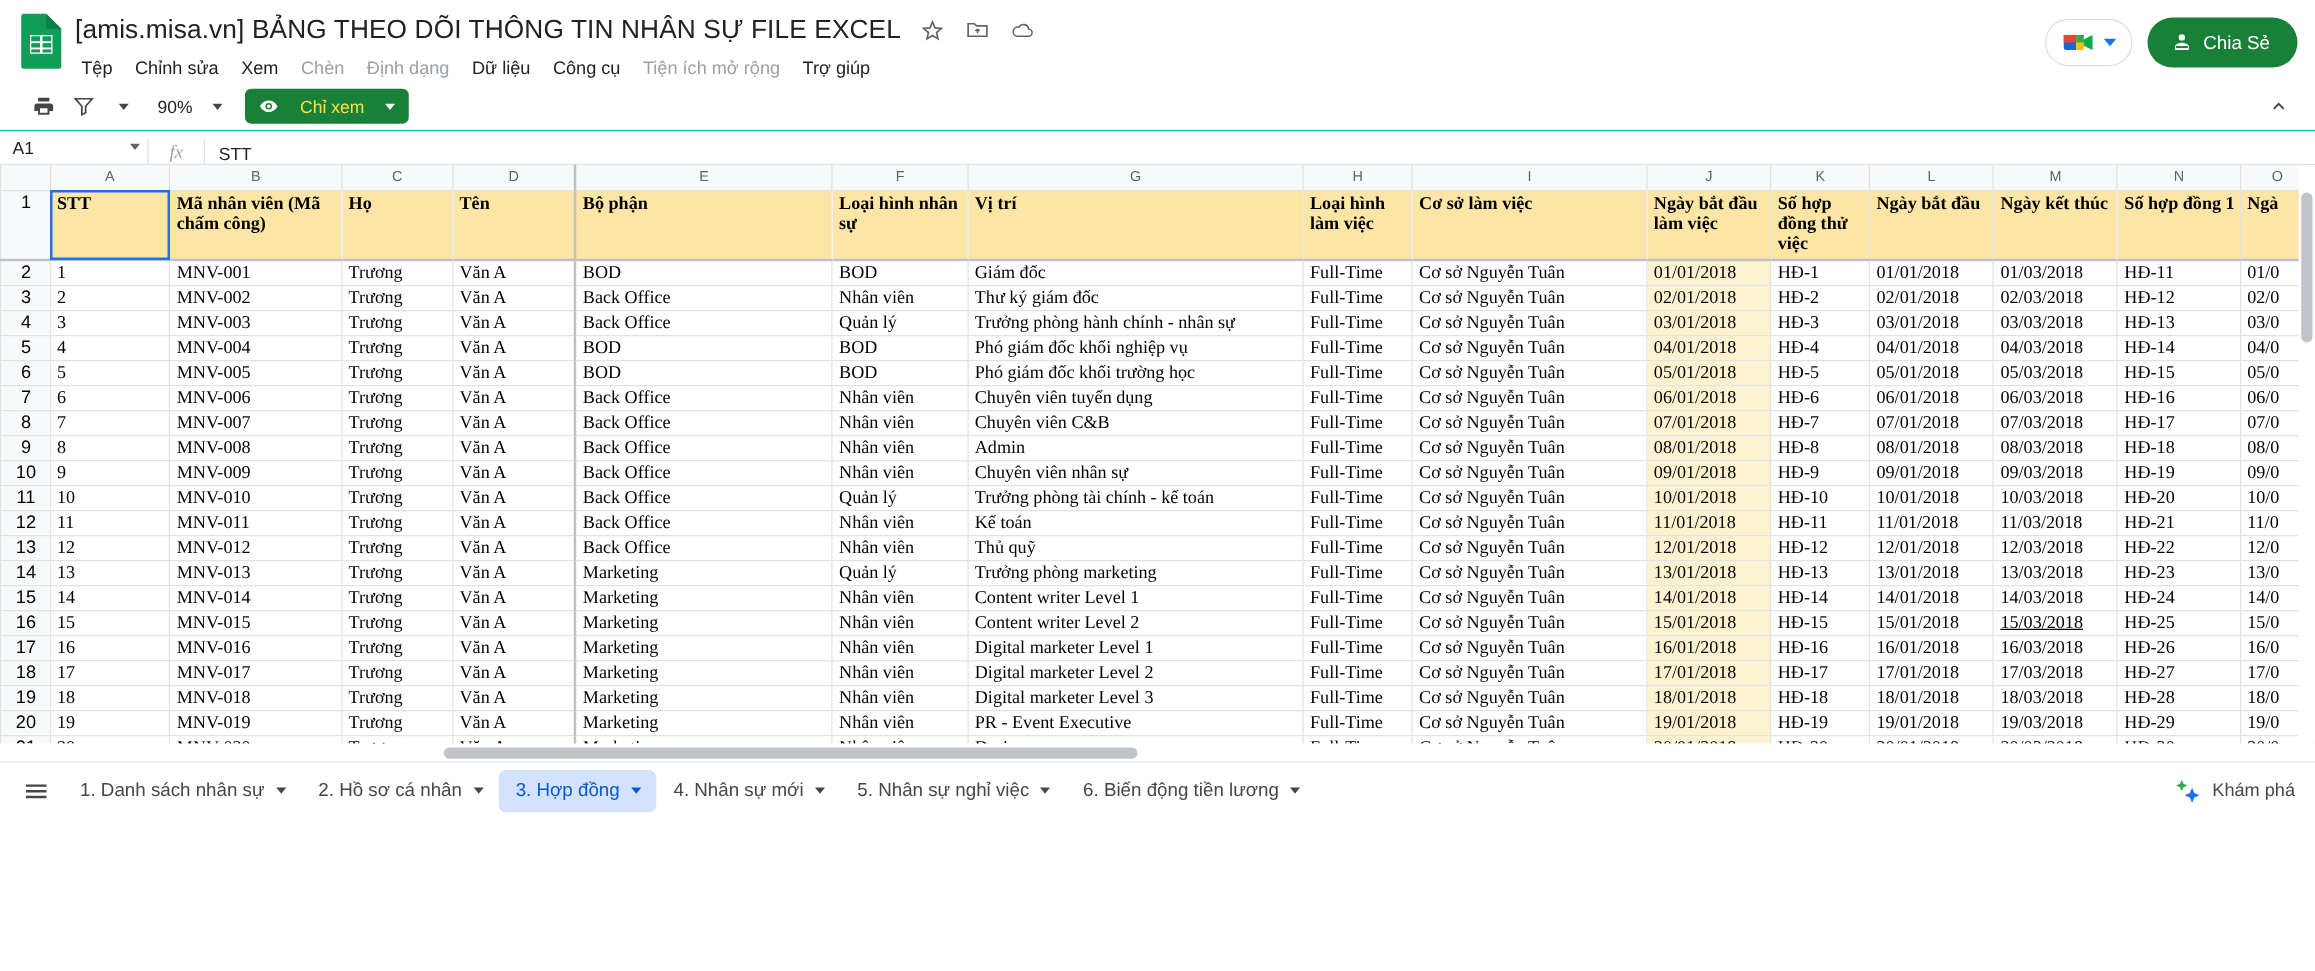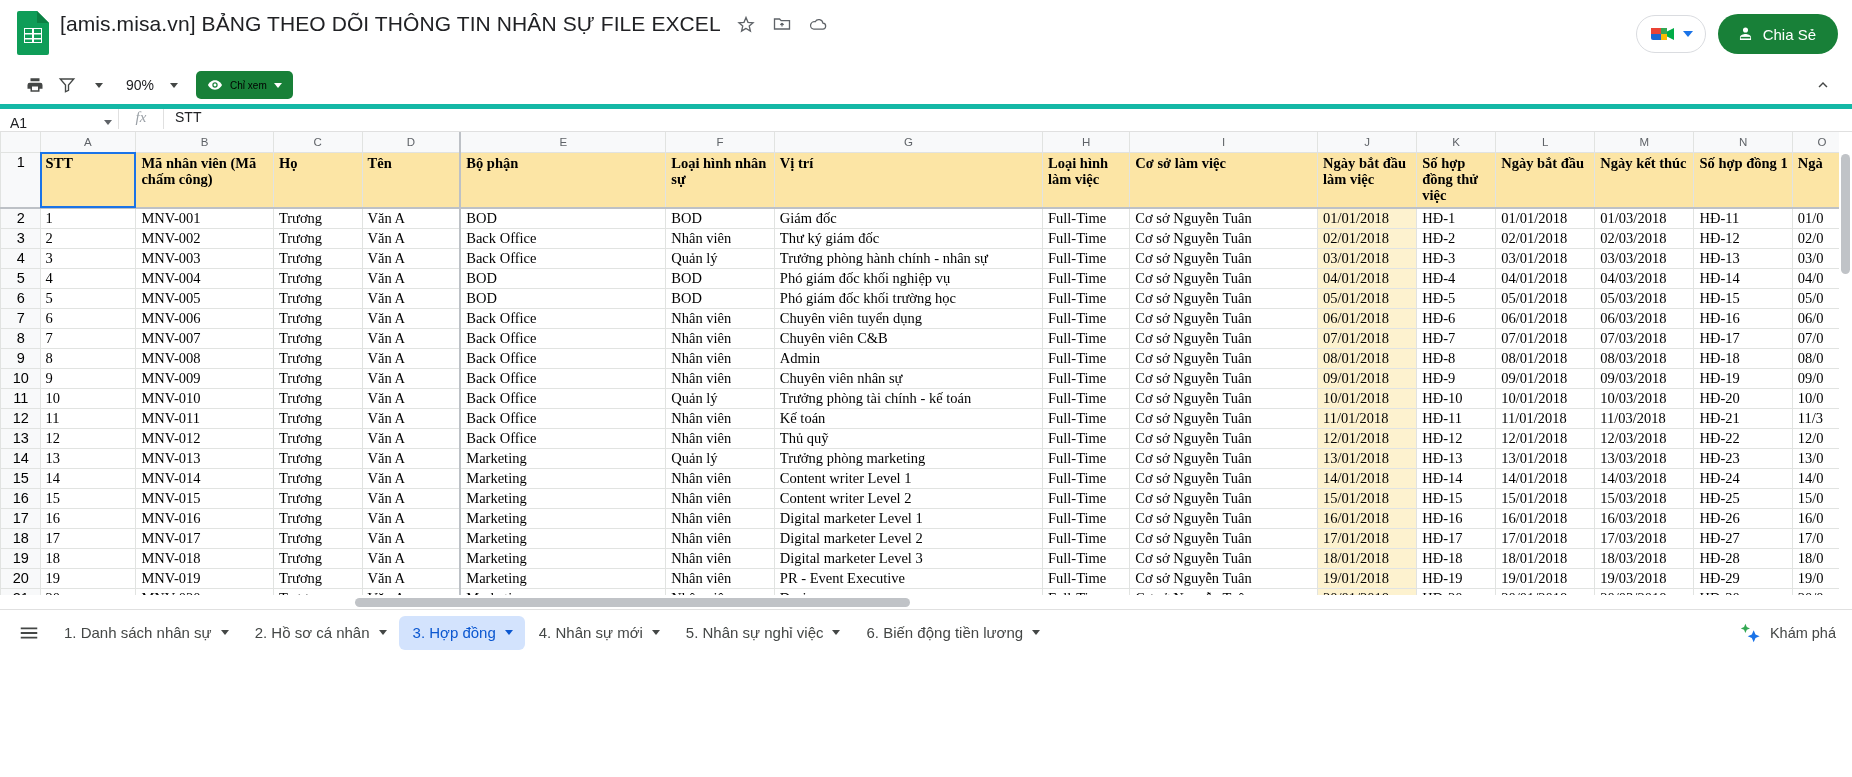--- a/index.html
+++ b/index.html
@@ -46,32 +46,32 @@
   .toolbar { display:flex; align-items:center; height: 38px; padding: 0 14px; position: relative; }
   .tb-inner { display:flex; align-items:center; gap: 2px; height: 36px;
               border-radius: 20px; padding: 0 6px; justify-content: center; }
   .tb-btn { width: 30px; height: 30px; display:flex; align-items:center; justify-content:center;
             border-radius: 4px; cursor:pointer; }
   .tb-btn svg { width: 18px; height: 18px; fill: #444746; }
   .caret { width:0;height:0;border-left:4px solid transparent;border-right:4px solid transparent;
            border-top:5px solid #444746; }
   .zoom-box { display:flex; align-items:center; gap: 16px; padding: 0 6px 0 10px;
               font-size: 14px; color:#202124; cursor:pointer; }
-  .viewonly { display:flex; align-items:center; gap: 7px; background:#188038; color:#000000;
-              border-radius: 5px; height: 28px; padding: 0 11px; font-size: 10px; margin-left: 10px;
+  .viewonly { display:flex; align-items:center; gap: 17px; background:#188038; color:#fde047;
+              border-radius: 5px; height: 28px; padding: 0 11px; font-size: 14px; margin-left: 10px;
               cursor:pointer; font-weight: 500; }
   .viewonly svg { width: 16px; height: 16px; fill:#fff; }
   .viewonly .caret { border-top-color:#fff; }
   .collapse-btn { position:absolute; right: 14px; top: 4px; width:30px;height:30px;
                   display:flex;align-items:center;justify-content:center;cursor:pointer; }
   .collapse-btn svg { width:18px;height:18px;fill:#444746; }
 
   
-  .formulabar { display:flex; align-items:flex-start; height: 28px;
-                border-top: 5px solid #14b8a6; border-bottom: 1px solid #e0e0e0; background:#fff; }
+  .formulabar { display:flex; align-items:flex-end; height: 28px;
+                border-top: 1px solid #14b8a6; border-bottom: 1px solid #e0e0e0; background:#fff; }
   .namebox { width: 118px; height: 27px; display:flex; align-items:center; justify-content:space-between;
              padding: 0 6px 0 10px; font-size: 14px; color:#202124; }
   .namebox .caret { border-top-color:#5f6368; }
   .fb-sep { width: 1px; height: 20px; background:#e0e0e0; }
   .fx { width: 44px; text-align:center; font-size: 15px; color:#9aa0a6; font-style: italic;
         font-family: "Liberation Serif", serif; }
   .fx-input { flex:1; font-size: 14px; color:#202124; padding-left: 11px;
               font-family: "Liberation Sans", sans-serif; }
 
   
@@ -155,20 +155,31 @@
               <path d="M12 15v-4m0 0l-2 2m2-2l2 2" stroke="#5f6368" stroke-width="1.5" fill="none"></path>
             </svg>
         </span>
         <span class="ticon">
           <svg viewBox="0 0 24 24">
               <path d="M6.5 18h11a3.5 3.5 0 0 0 .4-7A5 5 0 0 0 8.6 9.3 4 4 0 0 0 6.5 18z" fill="none" stroke="#5f6368" stroke-width="1.5"></path>
             </svg>
         </span>
       </span>
     </div>
+    <div class="menubar">
+      <span class="menu-item">Tệp</span>
+      <span class="menu-item">Chỉnh sửa</span>
+      <span class="menu-item">Xem</span>
+      <span class="menu-item dim">Chèn</span>
+      <span class="menu-item dim">Định dạng</span>
+      <span class="menu-item">Dữ liệu</span>
+      <span class="menu-item">Công cụ</span>
+      <span class="menu-item dim">Tiện ích mở rộng</span>
+      <span class="menu-item">Trợ giúp</span>
+    </div>
   </div>
 
   <div class="topbar-right">
     <div class="meet-btn">
       <span class="meet-ico">
         <svg viewBox="0 0 28 22" width="28" height="22">
           <path d="M2 5h10v12H4a2 2 0 0 1-2-2z" fill="#1967d2"></path>
           <path d="M2 5h10v6H2z" fill="#ea4335"></path>
           <path d="M12 5h6v12h-6z" fill="#fbbc04"></path>
           <path d="M12 5h6v6h-6z" fill="#34a853"></path>
@@ -463,21 +474,21 @@
           <td style="width: 210px;">Back Office</td>
           <td style="width: 110px;">Nhân viên</td>
           <td style="width: 270px;">Kế toán</td>
           <td style="width: 88px;">Full-Time</td>
           <td style="width: 190px;">Cơ sở Nguyễn Tuân</td>
           <td class="tint" style="width: 100px;">11/01/2018</td>
           <td style="width: 80px;">HĐ-11</td>
           <td style="width: 100px;">11/01/2018</td>
           <td style="width: 100px;">11/03/2018</td>
           <td style="width: 100px;">HĐ-21</td>
-          <td style="width: 60px;">11/3</td>
+          <td style="width: 60px;">11/0</td>
         </tr>
         <tr class="datarow">
           <td class="rowhead">13</td>
           <td style="width: 98px;">12</td>
           <td style="width: 140px;">MNV-012</td>
           <td style="width: 90px;">Trương</td>
           <td class="freeze-col" style="width: 100px;">Văn A</td>
           <td style="width: 210px;">Back Office</td>
           <td style="width: 110px;">Nhân viên</td>
           <td style="width: 270px;">Thủ quỹ</td>
@@ -533,21 +544,21 @@
           <td style="width: 90px;">Trương</td>
           <td class="freeze-col" style="width: 100px;">Văn A</td>
           <td style="width: 210px;">Marketing</td>
           <td style="width: 110px;">Nhân viên</td>
           <td style="width: 270px;">Content writer Level 2</td>
           <td style="width: 88px;">Full-Time</td>
           <td style="width: 190px;">Cơ sở Nguyễn Tuân</td>
           <td class="tint" style="width: 100px;">15/01/2018</td>
           <td style="width: 80px;">HĐ-15</td>
           <td style="width: 100px;">15/01/2018</td>
-          <td style="width: 100px;">15/03/2018</td>
+          <td style="width: 100px; text-decoration: underline;">15/03/2018</td>
           <td style="width: 100px;">HĐ-25</td>
           <td style="width: 60px;">15/0</td>
         </tr>
         <tr class="datarow">
           <td class="rowhead">17</td>
           <td style="width: 98px;">16</td>
           <td style="width: 140px;">MNV-016</td>
           <td style="width: 90px;">Trương</td>
           <td class="freeze-col" style="width: 100px;">Văn A</td>
           <td style="width: 210px;">Marketing</td>

